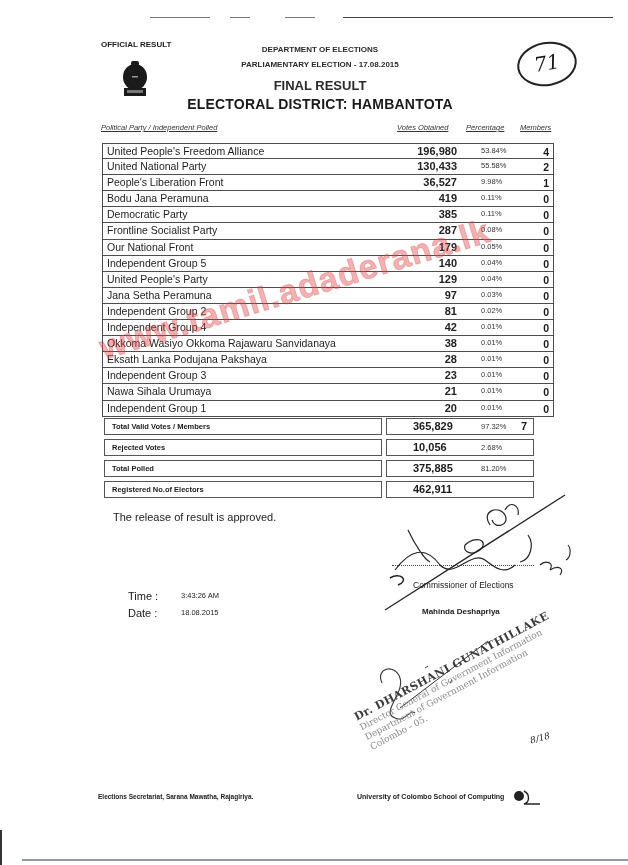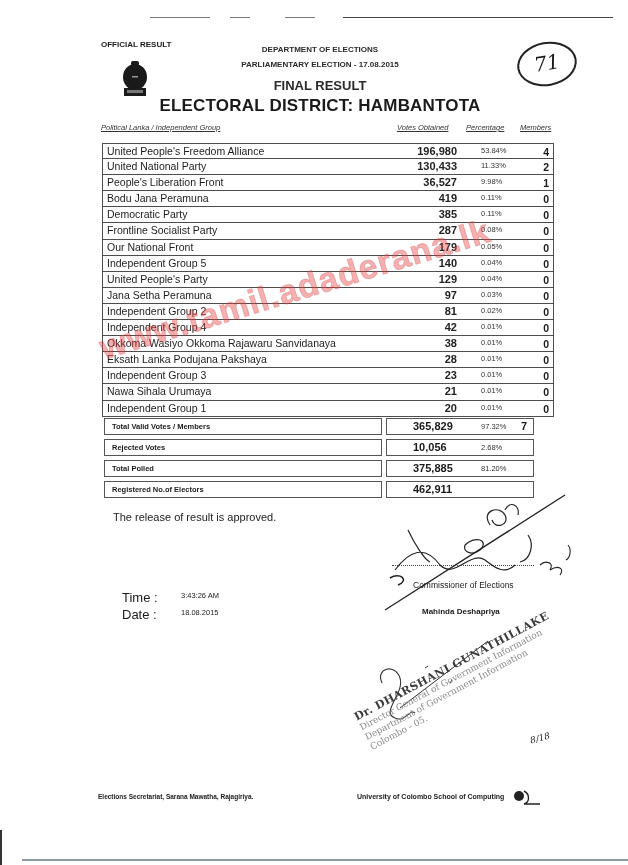--- a/index.html
+++ b/index.html
@@ -8,21 +8,21 @@
     font-family: "Liberation Sans", "DejaVu Sans", sans-serif; color: #1a1a1a;
   }
   .abs { position: absolute; }
   .topline { position: absolute; height: 1px; background: #7a7a7a; }
   .official { left: 101px; top: 40px; font-size: 8px; font-weight: bold; }
   .emblem { left: 120px; top: 59px; width: 30px; height: 40px; }
   .hdr { left: 160px; width: 320px; text-align: center; font-size: 8px; font-weight: bold; color: #2a2a2a; }
   .hdr1 { top: 45px; }
   .hdr2 { top: 60px; }
   .hdr3 { top: 78px; font-size: 13px; }
-  .district { left: 150px; width: 340px; top: 96px; text-align: center; font-size: 17px; font-weight: bold; letter-spacing: 0.2px; }
+  .district { left: 150px; width: 340px; top: 96px; text-align: center; font-size: 14px; font-weight: bold; letter-spacing: 0.2px; }
   .circled { left: 517px; top: 42px; width: 56px; height: 40px; border: 2px solid #222; border-radius: 50%; transform: rotate(-10deg); }
   .circled span { display:block; text-align:center; font-family: "DejaVu Serif", serif; font-style: italic; font-size: 20px; line-height: 38px; }
   .colhead { top: 123px; font-size: 7.5px; font-style: italic; text-decoration: underline; color: #333; }
   .ch-party { left: 101px; }
   .ch-votes { left: 397px; }
   .ch-pct { left: 466px; }
   .ch-mem { left: 520px; }
   .table { left: 102px; top: 143px; width: 452px; }
   .row {
     position: relative; height: 16.1px; border: 1px solid #4d4d4d; border-top: none; box-sizing: border-box;
@@ -37,21 +37,21 @@
   .sumlabel { left: 104px; width: 278px; }
   .sumval { left: 386px; width: 148px; }
   .sumlabel span { position: absolute; left: 7px; top: 3px; font-size: 7.5px; font-weight: bold; }
   .sumval .v { position: absolute; left: 26px; top: 1px; font-size: 11px; font-weight: bold; }
   .sumval .p { position: absolute; left: 94px; top: 3px; font-size: 7.5px; color: #333; }
   .sumval .m { position: absolute; right: 6px; top: 1px; font-size: 11px; font-weight: bold; }
   .approved { left: 113px; top: 511px; font-size: 11px; color: #222; }
   .sigline { left: 392px; top: 565px; width: 142px; border-top: 1px dotted #444; }
   .signame { left: 422px; top: 567px; font-size: 8px; font-weight: bold; margin-top: 40px; }
   .sigtitle { left: 413px; top: 580px; font-size: 8.5px; }
-  .tlabel { left: 122px; font-size: 13px; text-align: right; }
+  .tlabel { left: 128px; font-size: 11px; text-align: right; }
   .tval { left: 181px; font-size: 7.5px; }
   .stamp { left: 352px; top: 712px; transform: rotate(-28deg); transform-origin: left top; color: #5a5a5a; }
   .stamp .s1 { font-family: "DejaVu Serif", serif; font-size: 11px; font-weight: bold; color: #3a3a3a; letter-spacing: 0.4px; }
   .stamp .s2 { font-family: "DejaVu Serif", serif; font-size: 9px; line-height: 11px; color: #8a8a8a; }
   .footer-left { left: 98px; top: 793px; font-size: 6.5px; font-weight: bold; }
   .footer-right { left: 357px; top: 793px; font-size: 7px; font-weight: bold; }
   .watermark {
     left: 95px; top: 330px; transform: rotate(-17deg); transform-origin: left top;
     font-size: 34px; font-weight: bold; color: rgba(230, 70, 70, 0.42); letter-spacing: 1px; white-space: nowrap;
     -webkit-text-stroke: 1px rgba(200, 40, 40, 0.25); pointer-events: none;
@@ -84,36 +84,36 @@
 
 <div class="abs hdr hdr1">DEPARTMENT OF ELECTIONS</div>
 <div class="abs hdr hdr2">PARLIAMENTARY ELECTION - 17.08.2015</div>
 <div class="abs hdr hdr3">FINAL RESULT</div>
 <div class="abs district">ELECTORAL DISTRICT: HAMBANTOTA</div>
 
 <div class="abs circled">
   <span>71</span>
 </div>
 
-<div class="abs colhead ch-party">Political Lanka / Independent Group</div>
+<div class="abs colhead ch-party">Political Party / Independent Polled</div>
 <div class="abs colhead ch-votes">Votes Obtained</div>
 <div class="abs colhead ch-pct">Percentage</div>
 <div class="abs colhead ch-mem">Members</div>
 
 <div class="abs table">
   <div class="row">
       <span class="name">United People's Freedom Alliance</span>
       <span class="votes">196,980</span>
       <span class="pct">53.84%</span>
       <span class="mem">4</span>
     </div>
   <div class="row">
       <span class="name">United National Party</span>
       <span class="votes">130,433</span>
-      <span class="pct">11.33%</span>
+      <span class="pct">55.58%</span>
       <span class="mem">2</span>
     </div>
   <div class="row">
       <span class="name">People's Liberation Front</span>
       <span class="votes">36,527</span>
       <span class="pct">9.98%</span>
       <span class="mem">1</span>
     </div>
   <div class="row">
       <span class="name">Bodu Jana Peramuna</span>

